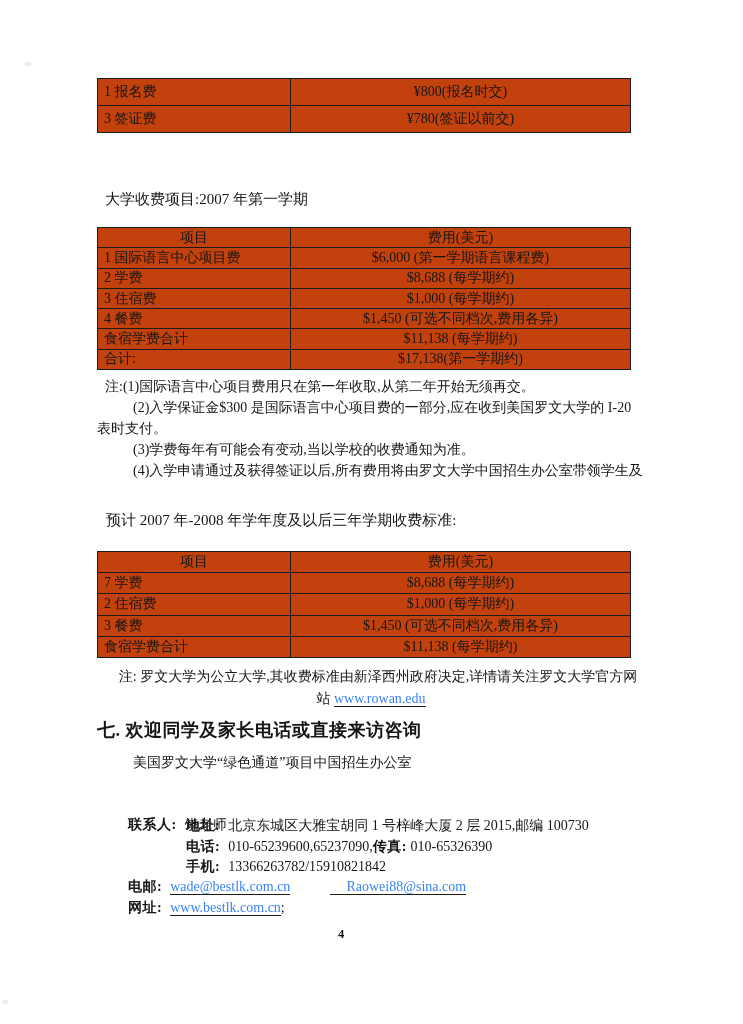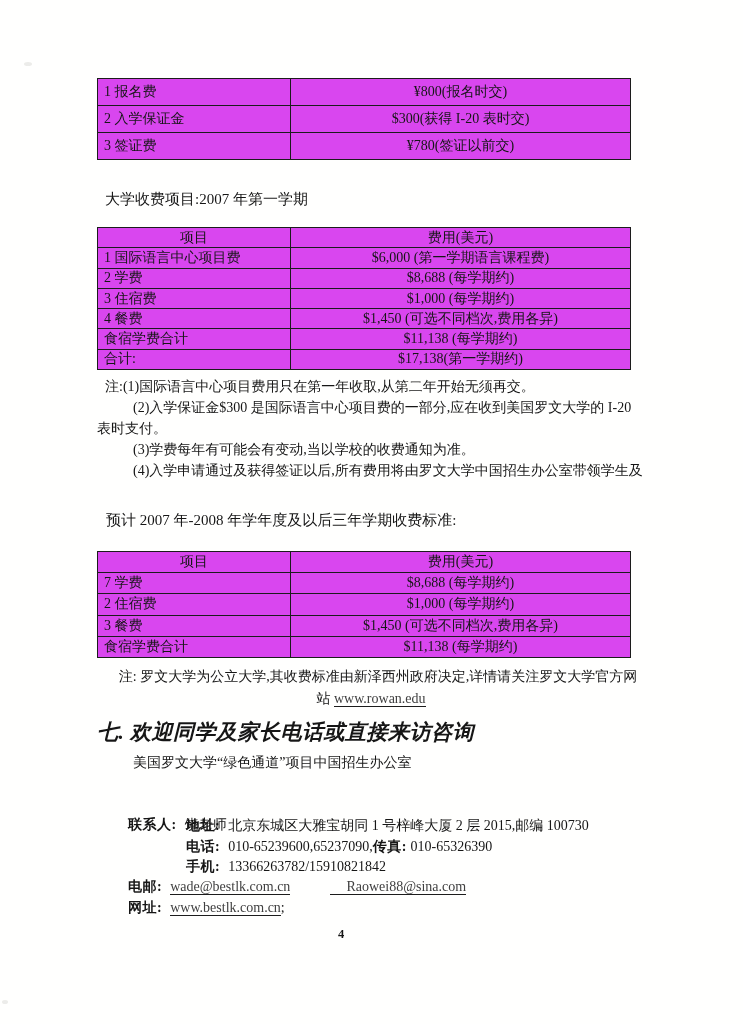--- a/index.html
+++ b/index.html
@@ -15,21 +15,21 @@
     font-family: "Liberation Serif", "DejaVu Serif", serif;
     color: #161616;
     overflow: hidden;
   }
   .abs { position: absolute; }
 
   table.fee-table {
     border-collapse: collapse;
     table-layout: fixed;
     width: 533px;
-    background: #d946ef;
+    background: #c2410c;
   }
   table.fee-table td, table.fee-table th {
     border: 1.4px solid #1c1c1c;
     font-size: 14px;
     font-weight: normal;
     padding: 0 6px;
     overflow: hidden;
     white-space: nowrap;
   }
   table.fee-table .col-item { width: 193px; }
@@ -49,30 +49,29 @@
   }
   .indent-sm { padding-left: 8px; }
   .indent-lg { padding-left: 36px; }
 
   .rowan-note { font-size: 14px; line-height: 22px; width: 548px; }
   .rowan-note .ind { padding-left: 14px; display: inline-block; }
 
   .link-underline {
     border-bottom: 1.2px solid #1c1c1c;
     text-decoration: none;
-    color: #404040;
+    color: #3b82f6;
     cursor: pointer;
   }
 
   .heading7 {
-    font-size: 21px;
+    font-size: 18px;
     font-weight: bold;
     white-space: nowrap;
     letter-spacing: 0.5px;
-    font-style: italic;
   }
 
   .contact-line { font-size: 14px; line-height: 20px; white-space: nowrap; }
   .contact-line b { font-weight: bold; letter-spacing: 0.5px; }
   .lbl-gap { display: inline-block; width: 8px; }
   .email2-pad { padding-left: 16px; margin-left: 40px; }
 
   .page-number {
     font-size: 12.5px;
     font-weight: bold;
@@ -94,24 +93,20 @@
     <colgroup>
         <col class="col-item">
         <col class="col-fee">
       </colgroup>
     <tbody>
       <tr>
         <td class="item-cell">1 报名费</td>
         <td class="fee-cell">¥800(报名时交)</td>
       </tr>
       <tr>
-        <td class="item-cell">2 入学保证金</td>
-        <td class="fee-cell">$300(获得 I-20 表时交)</td>
-      </tr>
-      <tr>
         <td class="item-cell">3 签证费</td>
         <td class="fee-cell">¥780(签证以前交)</td>
       </tr>
     </tbody>
   </table>
 
   <div class="section-label abs" style="left:105px; top:189px;">大学收费项目:2007 年第一学期</div>
 
   <table class="fee-table t2 abs" style="left:97px; top:227px;">
     <colgroup>

